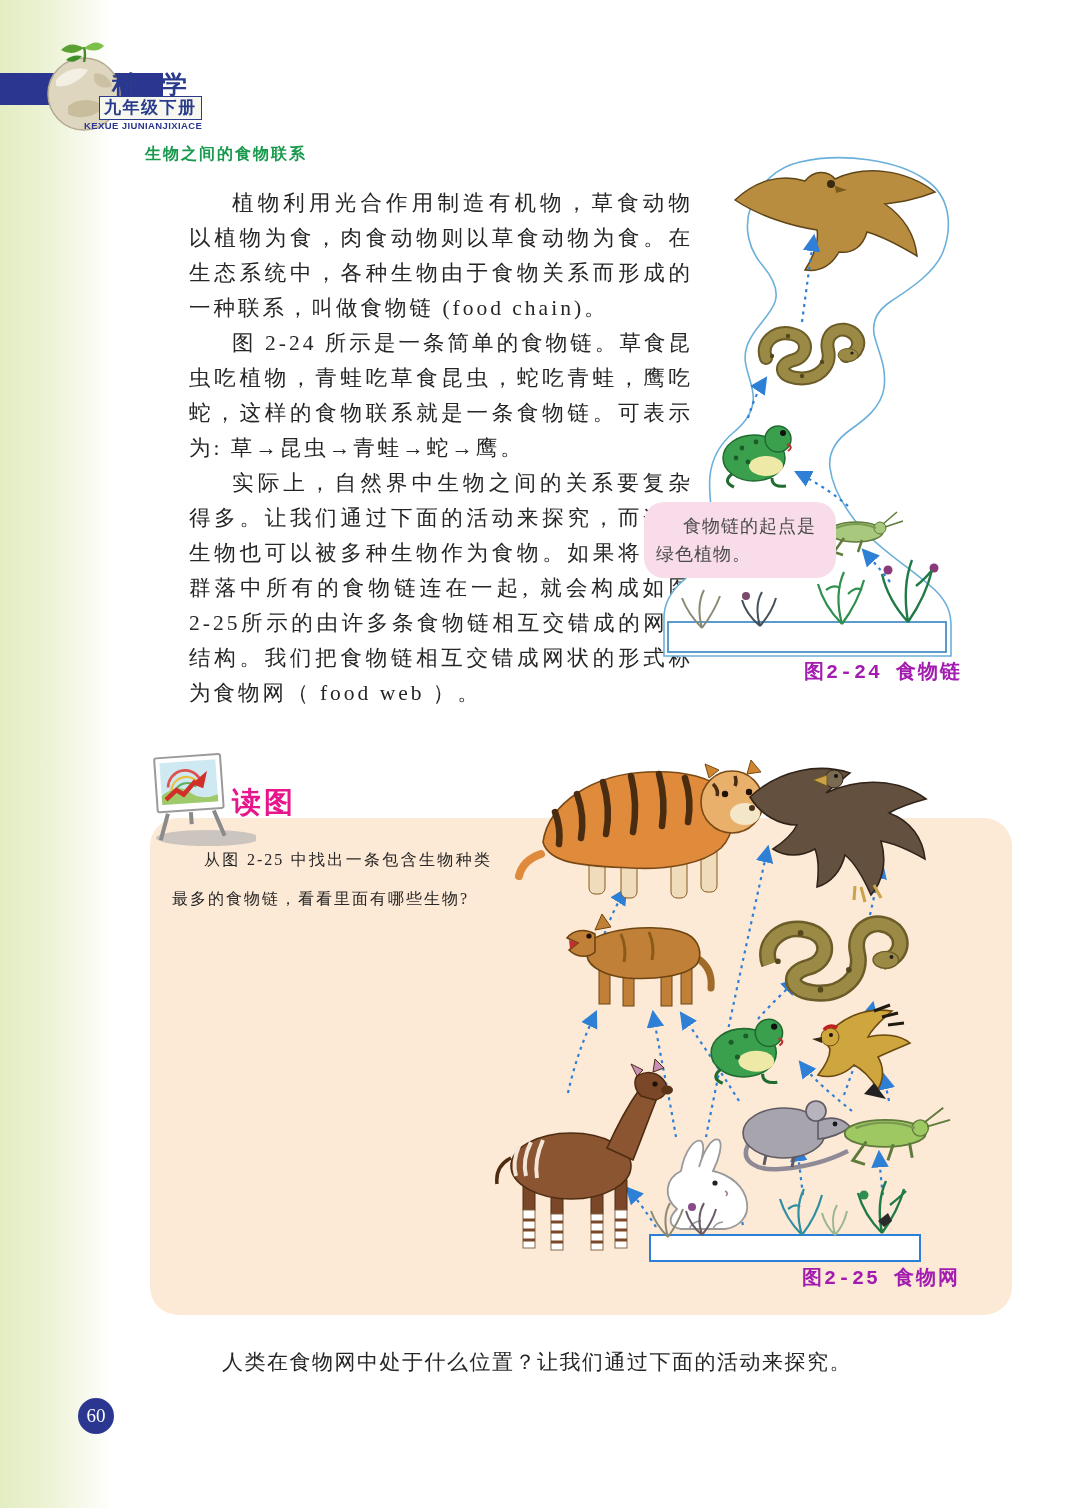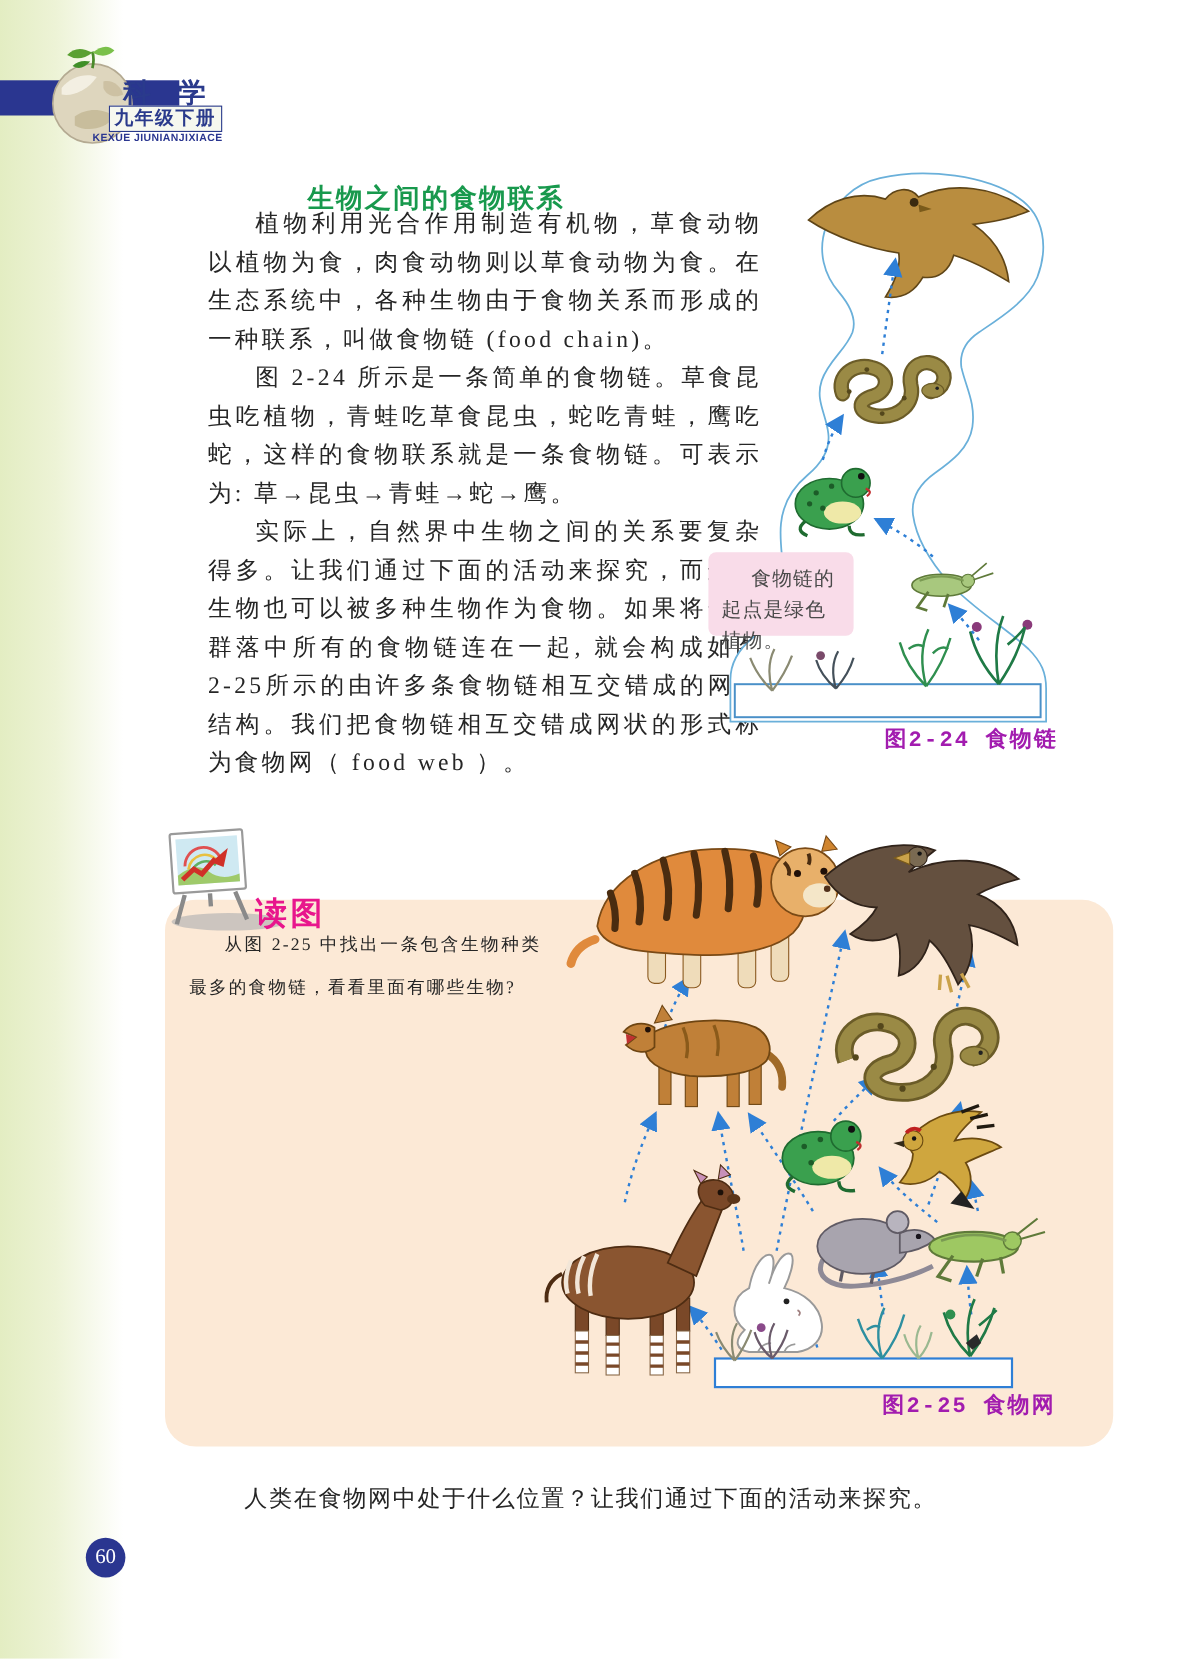--- a/index.html
+++ b/index.html
@@ -14,41 +14,41 @@
   
   .hdr-bar{left:0;top:73px;width:163px;height:32px;background:#2a3690;}
   .hdr-title{left:112px;top:68px;width:120px;color:#2a3a8c;font-weight:bold;
     font-size:25px;letter-spacing:9px;font-family:"Liberation Sans",sans-serif;}
   .hdr-sub{left:99px;top:96px;border:1.5px solid #2a3a8c;color:#2a3a8c;font-weight:bold;
     font-size:17px;letter-spacing:1.5px;padding:0 4px;line-height:22px;
     font-family:"Liberation Sans",sans-serif;background:#f6f8ef;}
   .hdr-rom{left:84px;top:120px;color:#2a3690;font-weight:bold;font-size:9.5px;
     letter-spacing:0.4px;font-family:"Liberation Sans",sans-serif;text-align:right;}
   
-  .heading{left:145px;top:144px;width:503px;text-align:center;color:#18994d;
-    font-size:24px;font-weight:bold;letter-spacing:2px;
-    font-family:"Liberation Sans",sans-serif;margin-top:20px;}
+  .heading{left:145px;top:144px;width:503px;color:#18994d;
+    font-size:16px;font-weight:bold;letter-spacing:2px;
+    font-family:"Liberation Sans",sans-serif;}
   .para{left:145px;width:504px;font-size:21.5px;line-height:35px;letter-spacing:3px;
     color:#262626;text-align:justify;text-indent:2em;margin-left:44px;}
   .p1{top:186px;} .p2{top:326px;} .p3{top:466px;}
   .closing{left:180px;top:1348px;width:770px;font-size:21px;letter-spacing:1.5px;
     color:#262626;text-indent:2em;}
   
   .fig24{left:650px;top:150px;width:312px;height:548px;}
-  .callout{left:644px;top:502px;width:132px;height:76px;background:#f9dce9;
-    border-radius:7px;color:#4a4a4a;font-size:18px;line-height:28px;
+  .callout{left:644px;top:502px;width:192px;height:76px;background:#f9dce9;
+    border-radius:20px;color:#4a4a4a;font-size:18px;line-height:28px;
     letter-spacing:1px;padding:10px 12px 6px 12px;box-sizing:border-box;text-indent:1.5em;}
   .cap{color:#a21caf;font-weight:bold;font-size:20px;letter-spacing:2px;
     font-family:Liberation Mono, monospace;text-align:right;}
   .cap24{left:650px;top:658px;width:312px;}
   .cap25{left:560px;top:1264px;width:400px;}
   
   .panel{left:150px;top:818px;width:862px;height:497px;background:#fce9d6;border-radius:28px;}
   .read-label{left:232px;top:783px;color:#e8168c;font-weight:bold;font-size:29px;
-    letter-spacing:3px;font-family:"Liberation Sans",sans-serif;margin-top:28px;}
+    letter-spacing:3px;font-family:"Liberation Sans",sans-serif;}
   .question{left:172px;top:840px;width:320px;font-size:16px;line-height:39px;
     letter-spacing:2px;color:#262626;text-align:justify;text-indent:2em;}
   .fig25{left:450px;top:745px;width:575px;height:530px;}
   .readicon{left:146px;top:750px;width:110px;height:100px;}
   
   .pagenum{left:78px;top:1398px;width:36px;height:36px;border-radius:50%;
     background:#2a3690;color:#fff;font-size:19px;text-align:center;line-height:36px;}
 </style>
 </head>
 <body>

